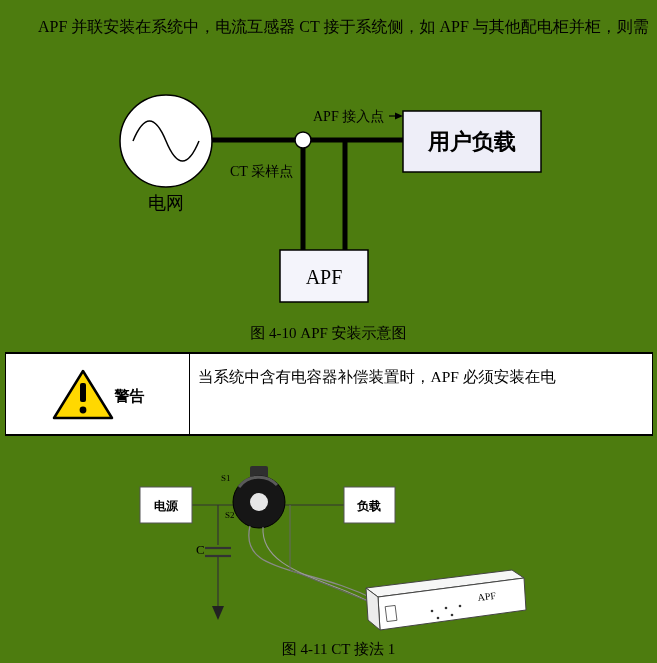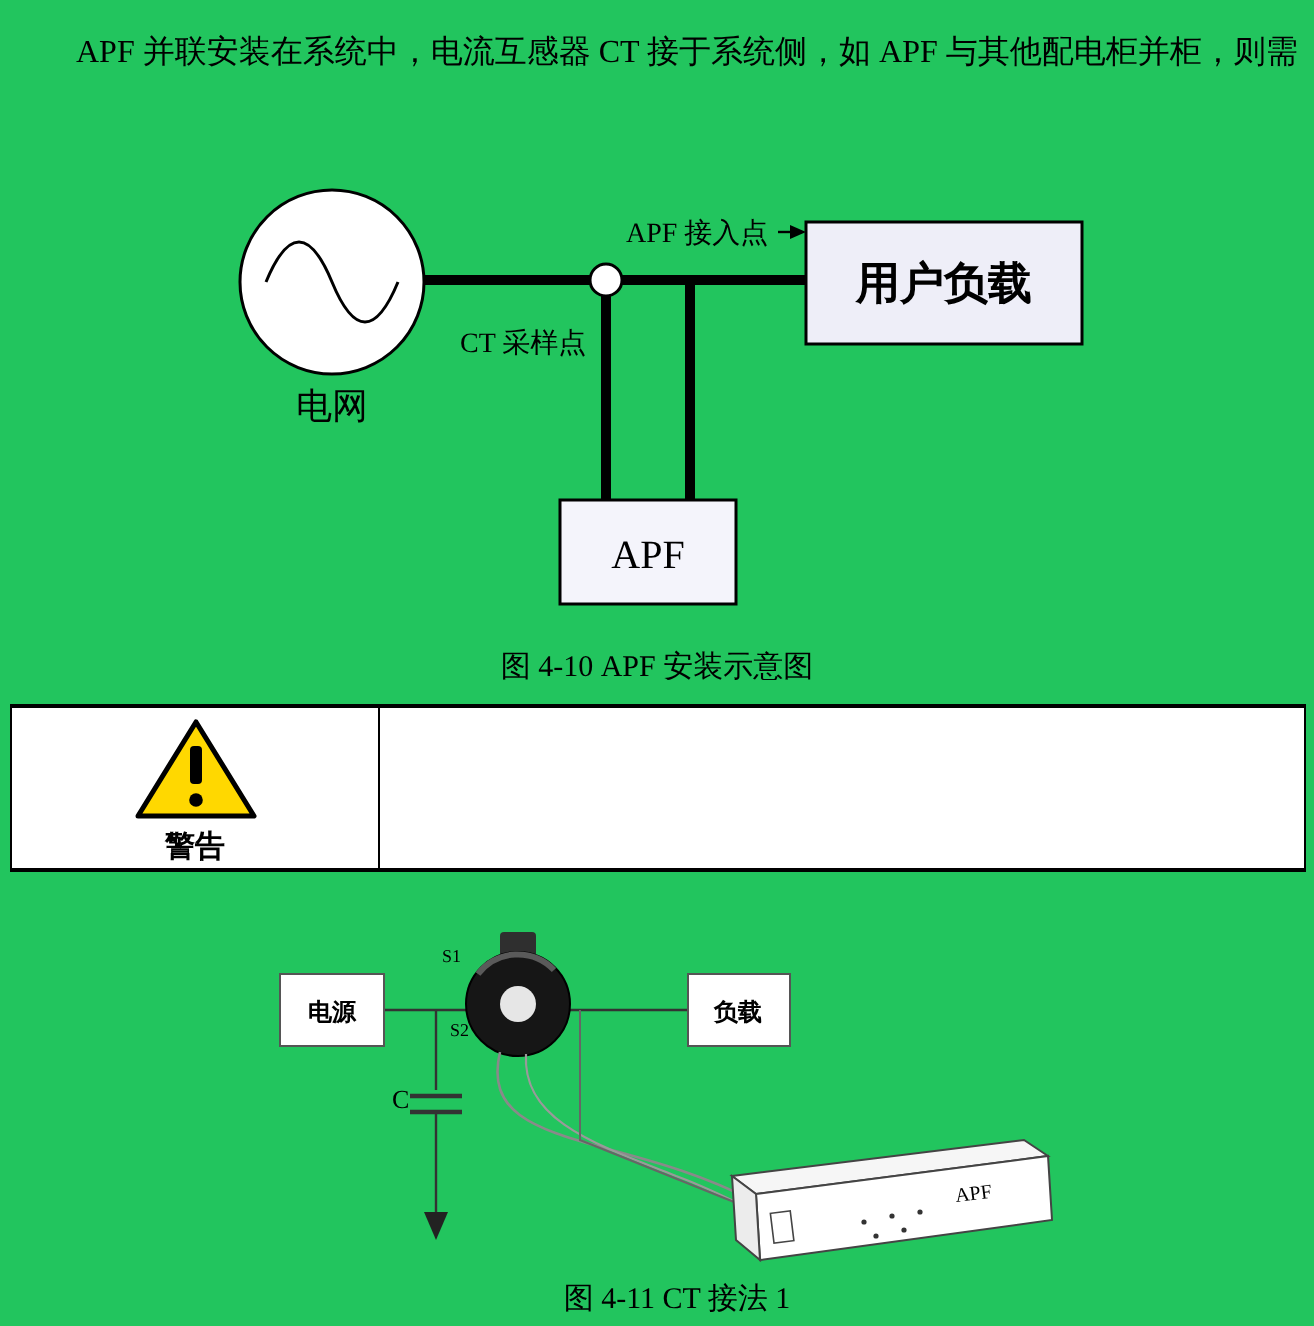--- a/index.html
+++ b/index.html
@@ -2,41 +2,41 @@
 <html><head>
 <meta charset="utf-8">
 <style>
   * { margin:0; padding:0; box-sizing:border-box; }
   html,body { background:#ffffff; }
   body {
     width:657px; height:663px;
     font-family:"Liberation Serif","DejaVu Serif",serif;
     color:#000;
   }
-  .page { position:relative; width:657px; height:663px; background:#22c55e; overflow:hidden; }
+  .page { position:relative; width:657px; height:663px; background:#4d7c0f; overflow:hidden; }
 
   .intro { position:absolute; top:13px; left:8px; width:646px; font-size:16px; line-height:28px; }
   .intro .line { display:block; white-space:nowrap; }
   .intro .indent { padding-left:30px; }
 
   .fig1 { position:absolute; top:88px; left:0; }
   .fig2 { position:absolute; top:460px; left:0; }
 
   .caption { position:absolute; width:100%; text-align:center; font-size:15px; }
   .cap1 { top:324px; }
   .cap2 { top:640px;margin-left:10px; }
 
   .warning-box {
     position:absolute; top:352px; left:5px; width:648px; height:84px;
     border:1px solid #000; border-top-width:2.5px; border-bottom-width:2.5px;
     display:flex; background:#fff;
   }
   .warning-left {
     width:184px; border-right:1px solid #000;
-    display:flex; flex-direction:column; align-items:center; justify-content:center;
+    display:flex; flex-direction:row; align-items:center; justify-content:center;
     padding-top:2px;
   }
   .warning-label {
     font-weight:bold; font-size:15px; margin-top:2px;
     font-family:"Liberation Sans","DejaVu Sans",sans-serif;
   }
   .warning-right { flex:1; padding:10px 10px 0 8px; font-size:15.5px; line-height:25px; }
   .warning-right .wline { display:block; }
 
   svg text { font-family:"Liberation Serif","DejaVu Serif",serif; fill:#000; }
@@ -82,20 +82,21 @@
   <div class="warning-box">
     <div class="warning-left">
       <svg width="64" height="54" viewBox="0 0 64 54">
         <polygon points="32,3 61,50 3,50" fill="#ffd800" stroke="#000" stroke-width="2.5" stroke-linejoin="round"></polygon>
         <rect x="29" y="15" width="6" height="19" rx="2" fill="#000"></rect>
         <circle cx="32" cy="42" r="3.4" fill="#000"></circle>
       </svg>
       <div class="warning-label">警告</div>
     </div>
     <div class="warning-right">
+      <span class="wline">当系统中含有电容器补偿装置时，APF 必须安装在电</span>
     </div>
   </div>
 
   <svg class="fig2" width="657" height="176" viewBox="0 0 657 176">
     <line x1="192" y1="45" x2="344" y2="45" stroke="#333" stroke-width="1.2"></line>
 
     <rect x="140" y="27" width="52" height="36" fill="#ffffff" stroke="#555" stroke-width="1"></rect>
     <text x="166" y="50" text-anchor="middle" font-size="12" font-weight="bold">电源</text>
 
     <rect x="344" y="27" width="51" height="36" fill="#ffffff" stroke="#555" stroke-width="1"></rect>

